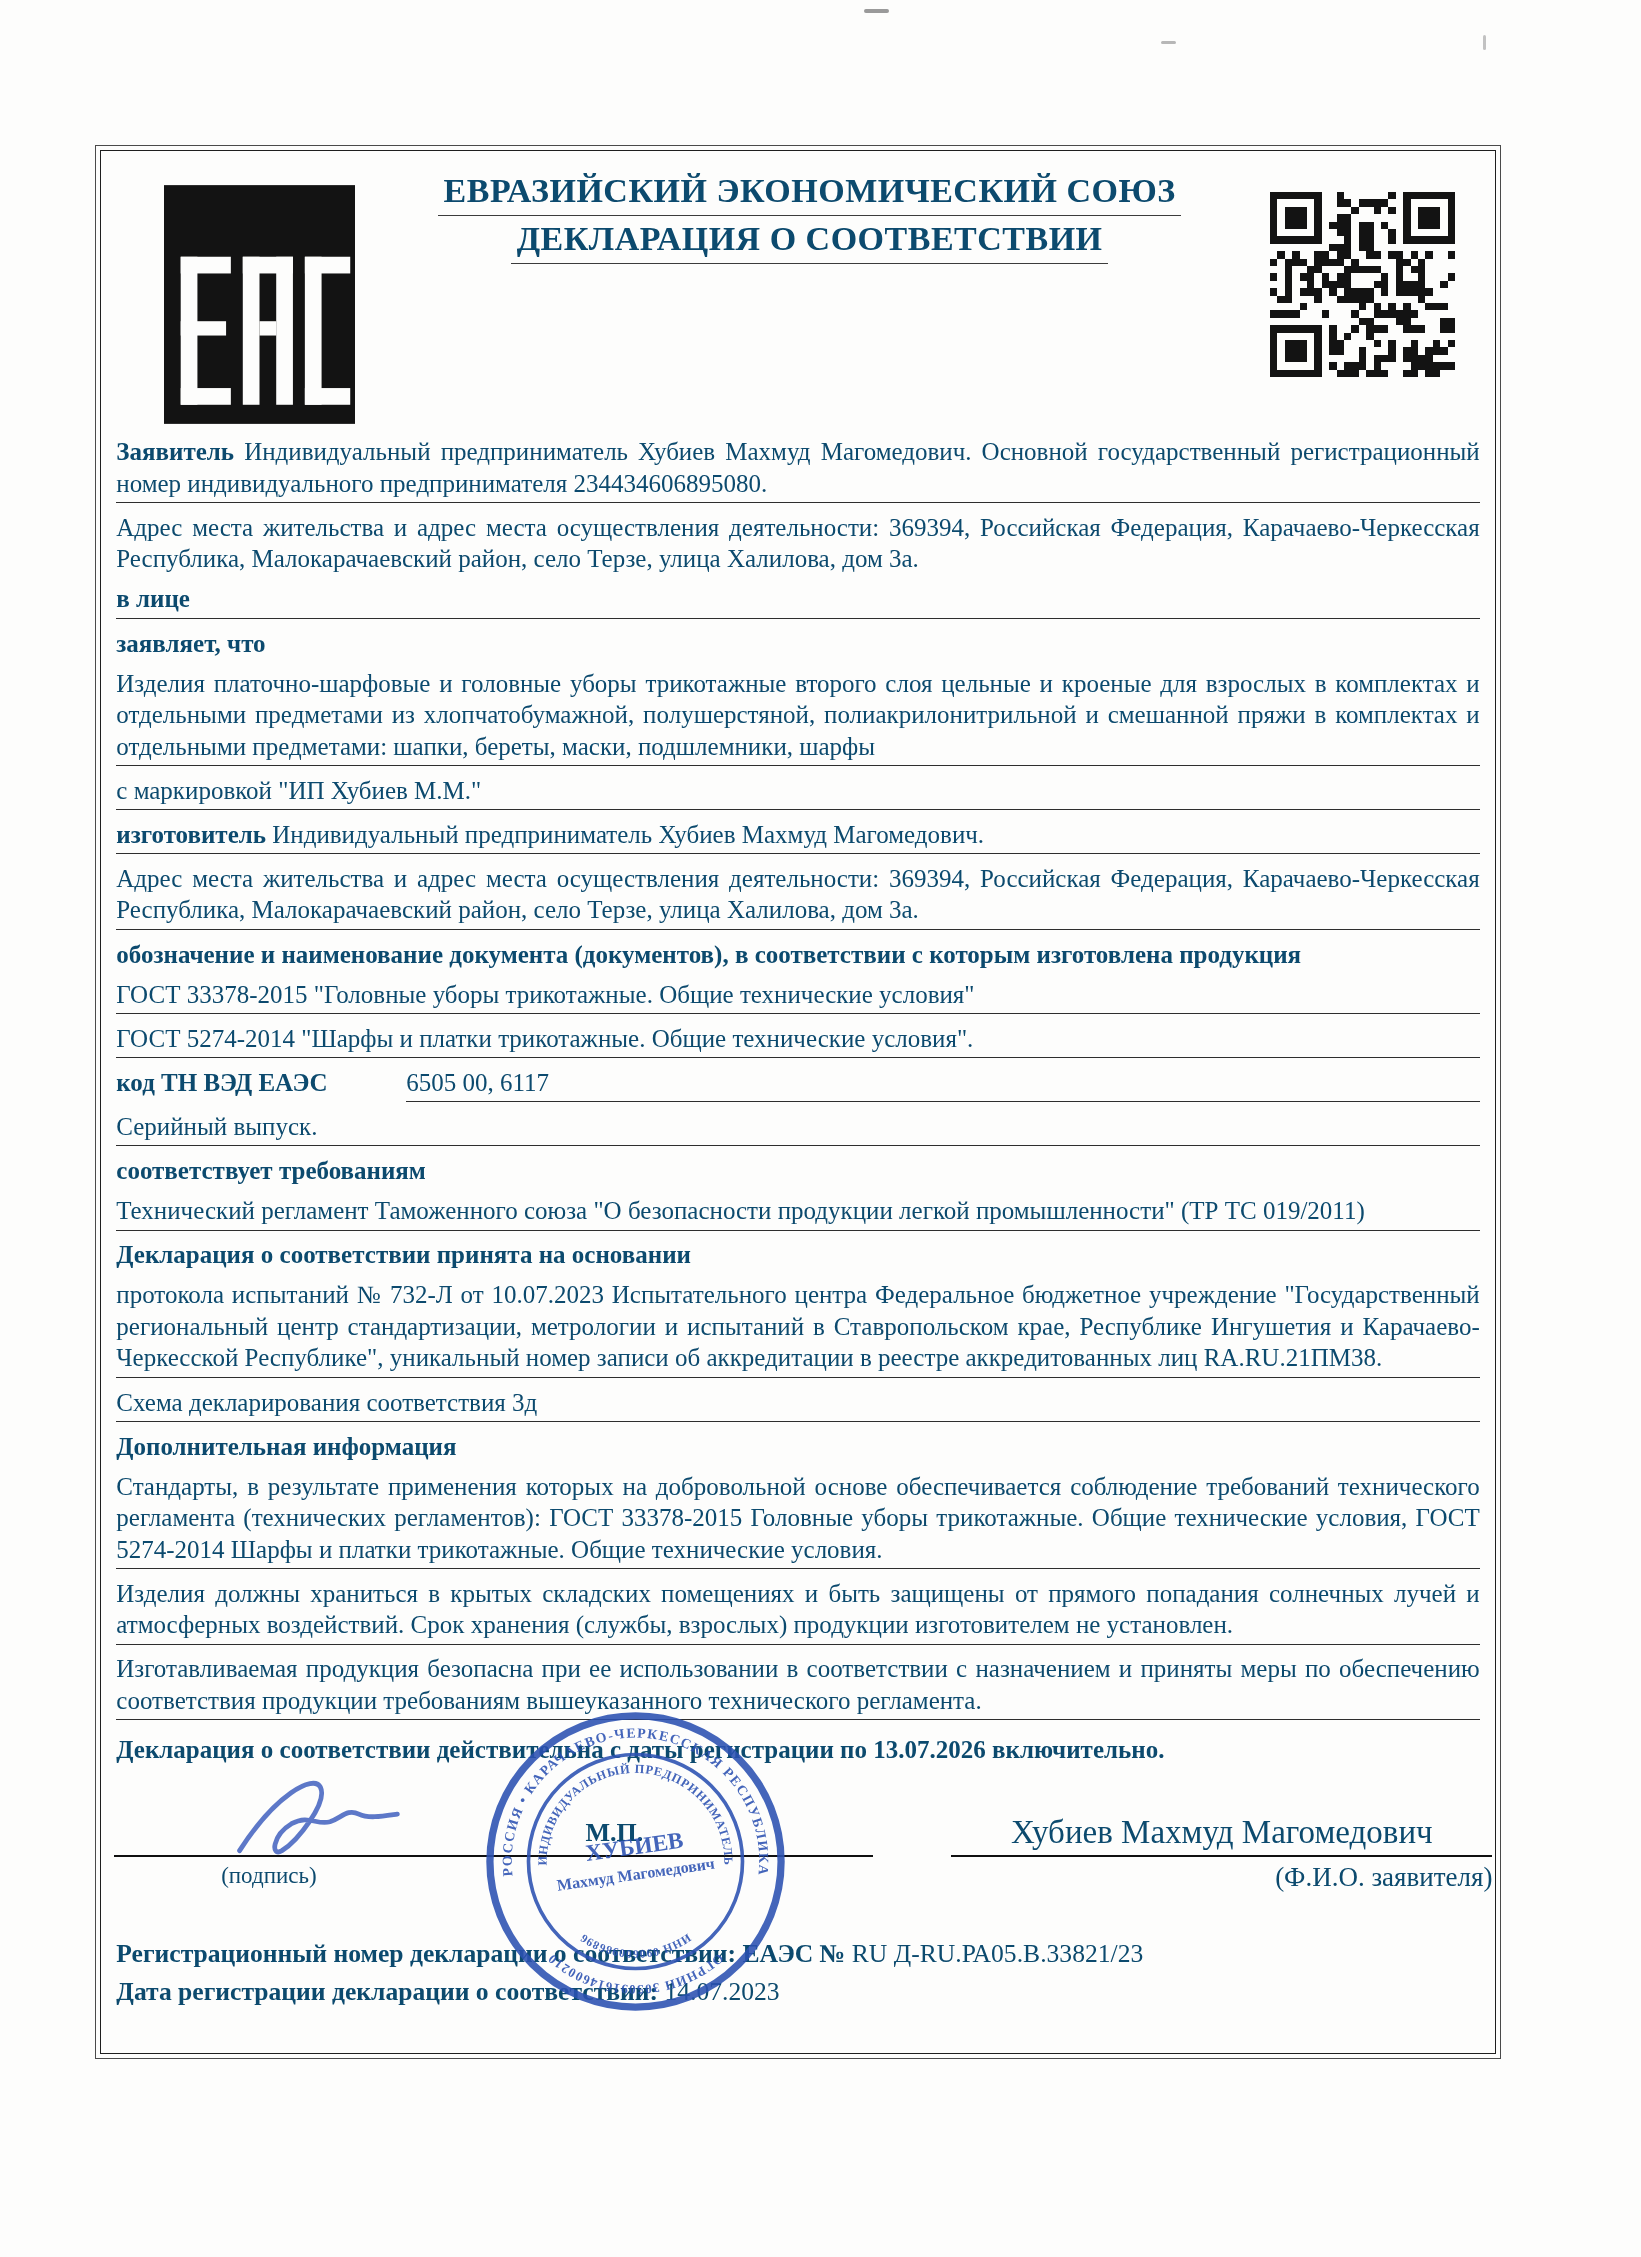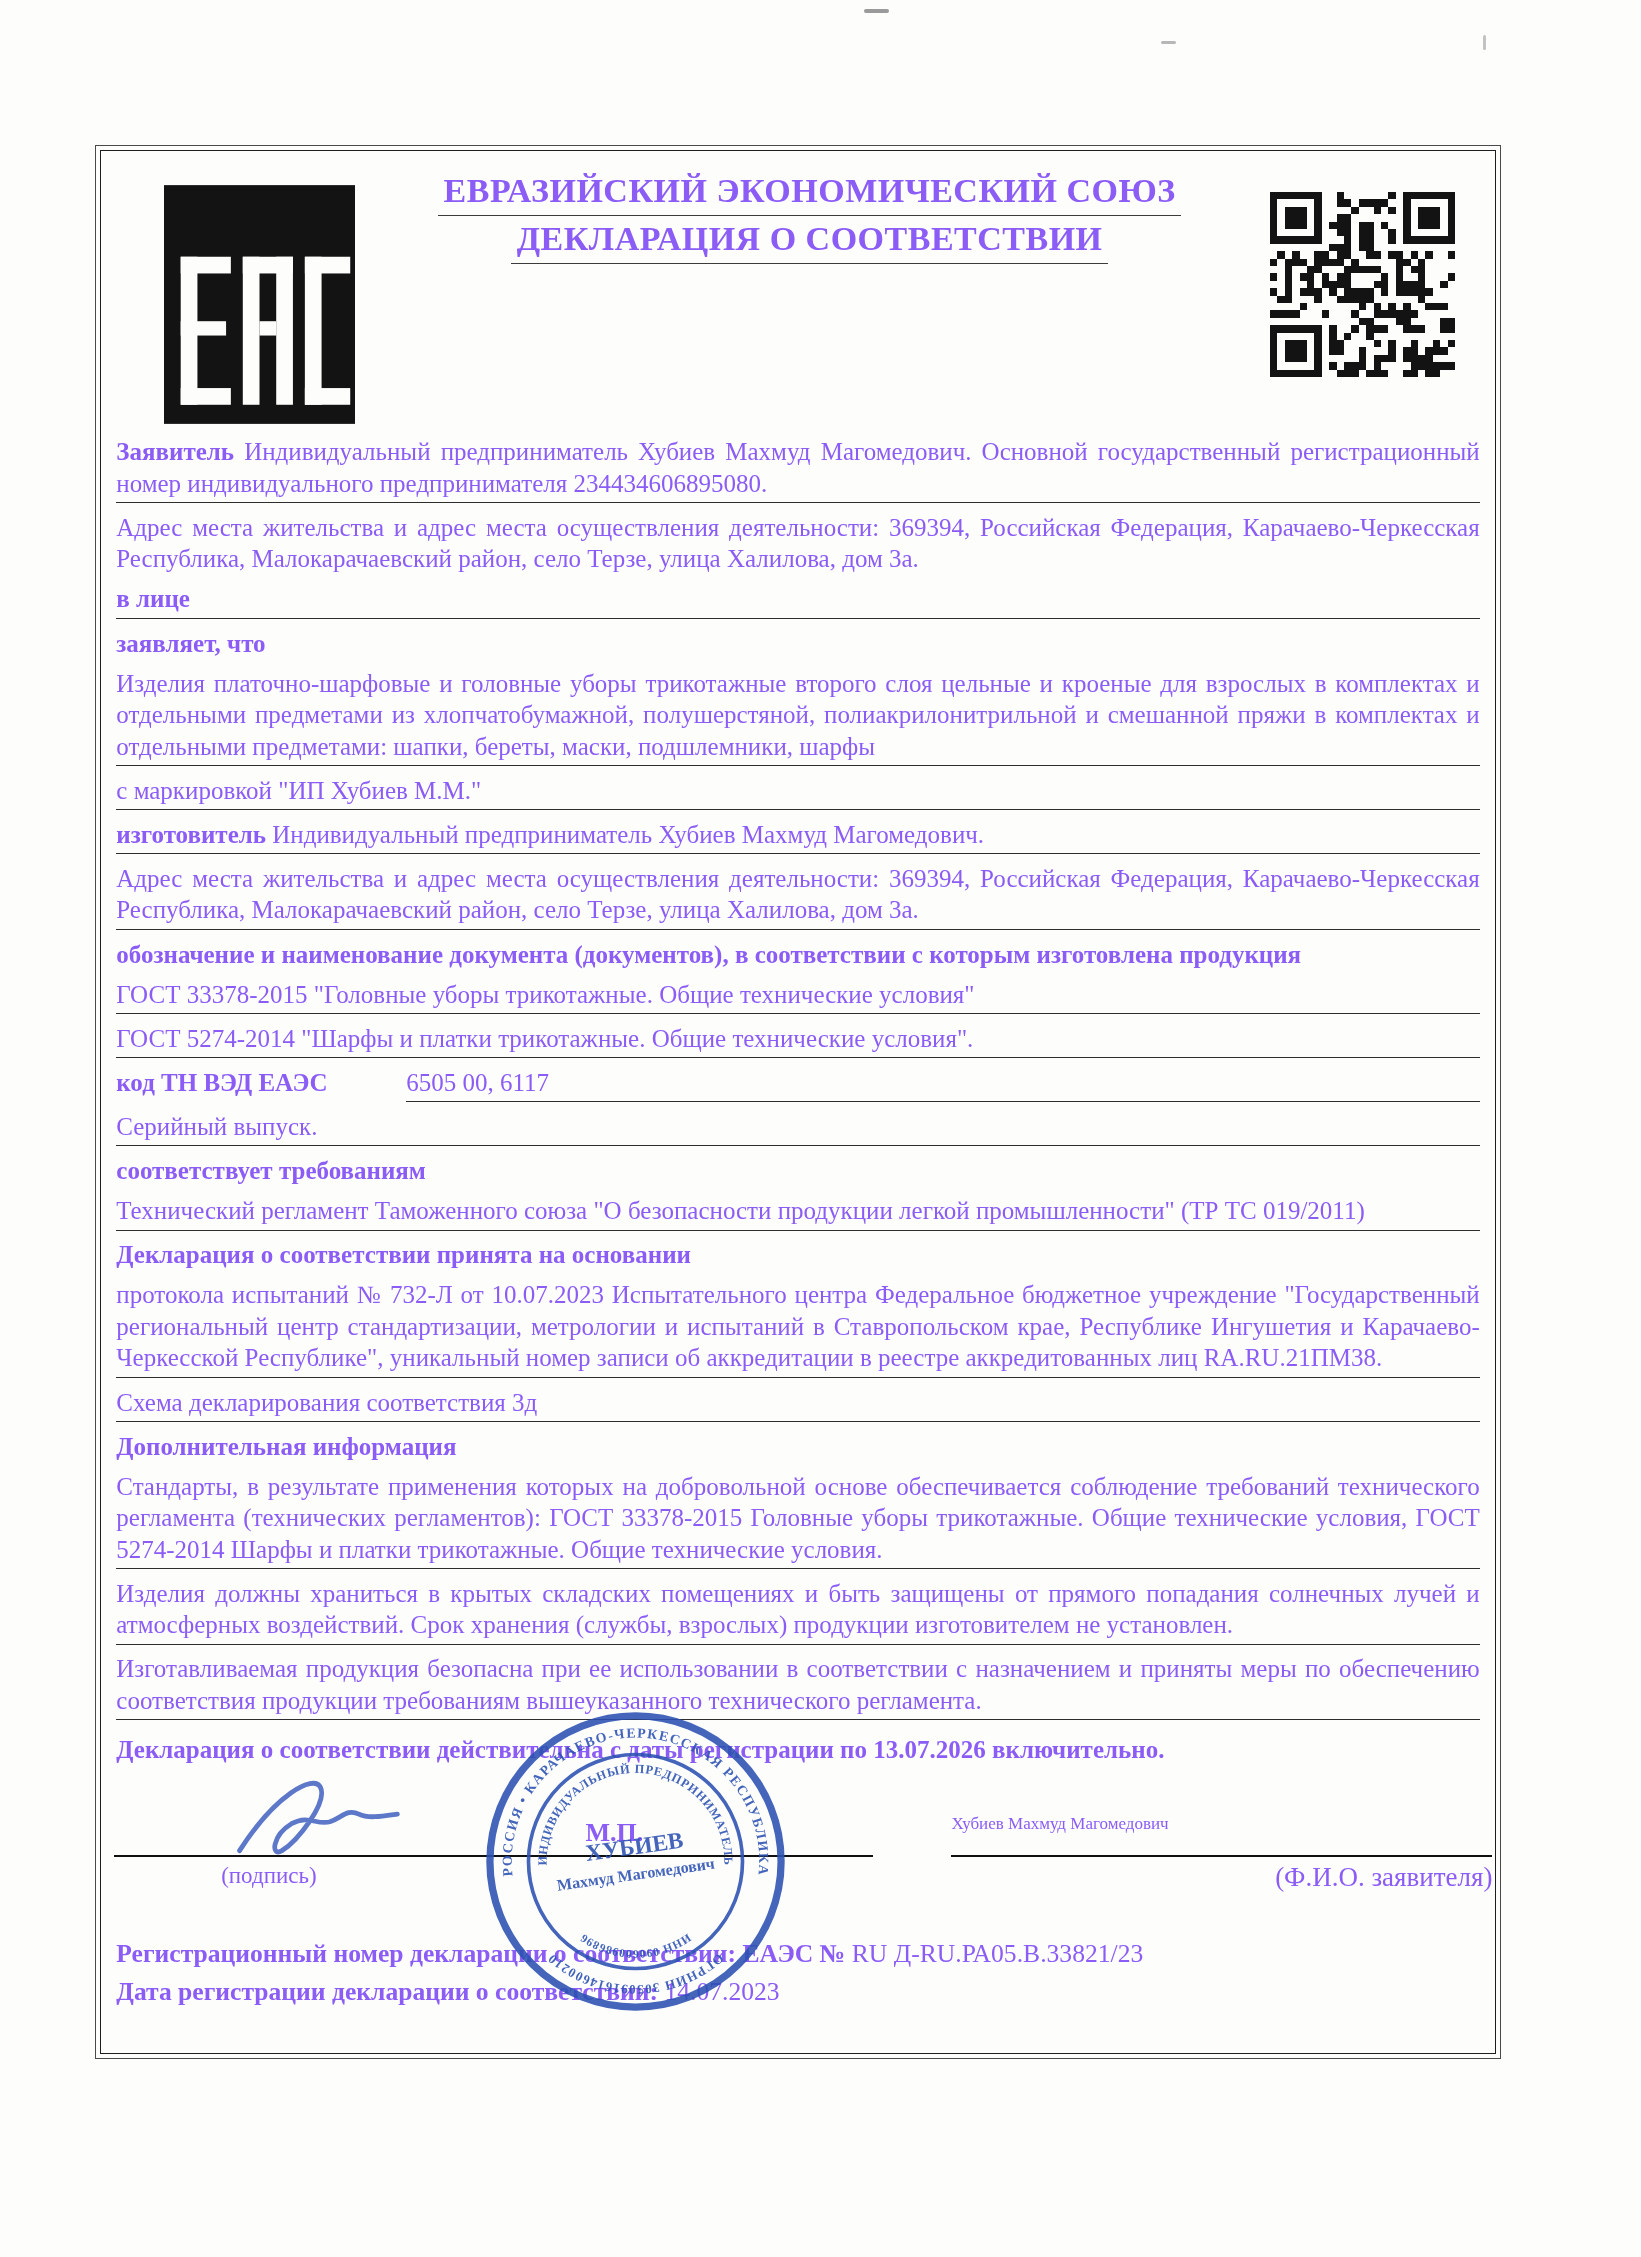--- a/index.html
+++ b/index.html
@@ -1,20 +1,20 @@
 <!DOCTYPE html>
 <html style="--stamp-blue: #2b51b2; --signature-blue: #5d78c8;"><head>
 <meta charset="utf-8">
 <style>
   * { box-sizing: border-box; }
   body { margin:0; background:#e8e8e8; }
   .page {
     position:relative; width:1641px; height:2257px;
     background:#fefefdff; background:#fdfdfc;
-    font-family:"Liberation Serif", serif; color:#8b5cf6;
+    font-family:"Liberation Serif", serif; color:#0c4a6e;
     overflow:hidden;
   }
   .artifact { position:absolute; border-radius:1.9px; }
   .a1 { left:864px; top:8.7px;  width:25px; height:3.9px; background:#9a9a9a; }
   .a2 { left:1161px; top:41px; width:15.4px; height:2.9px; background:#b7b7b7; }
   .a3 { left:1483px; top:35px; width:2.9px;  height:14.5px; background:#c2c2c2; }
 
   .frame-outer {
     position:absolute; left:95px; top:145px; width:1406px; height:1914px;
     border:1px solid #4a4a4a; padding:3.9px; background:#fdfdfc;
@@ -48,21 +48,21 @@
 
   
   .bottom-block { position:relative; margin-top:15.4px; }
   .validity { font-weight:bold; margin:9.7px 1.9px 0 1.9px; font-size:25px; }
   .sig-area { position:relative; height:166px; margin-top:1.9px; }
   .sig-svg { position:absolute; left:108px; top:0; width:241px; height:101px; }
   .line-left  { position:absolute; left:0;  top:89px; width:759px;  border-bottom:2.9px solid #101010; }
   .line-right { position:absolute; left:837px; top:89px; width:541px; border-bottom:2.9px solid #101010; }
   .cap-sign { position:absolute; left:29px; top:97px; width:251px; text-align:center; font-size:23px; }
   .mp { position:absolute; left:471px; top:52px; font-size:26px; font-weight:bold; }
-  .fio-name { position:absolute; left:837px; top:48px; width:541px; text-align:left; font-size:17px; }
+  .fio-name { position:absolute; left:837px; top:48px; width:541px; text-align:center; font-size:33px; }
   .cap-fio  { position:absolute; left:837px; top:96px; width:541px; text-align:right; font-size:27px; }
   .regline { margin:7.7px 1.9px 0 1.9px; font-size:25.6px; }
   .stamp {
     position:absolute; left:365px; top:-31px; width:313px; height:313px;
     opacity:0.88; pointer-events:none;
   }
 </style>
 </head>
 <body>
 

